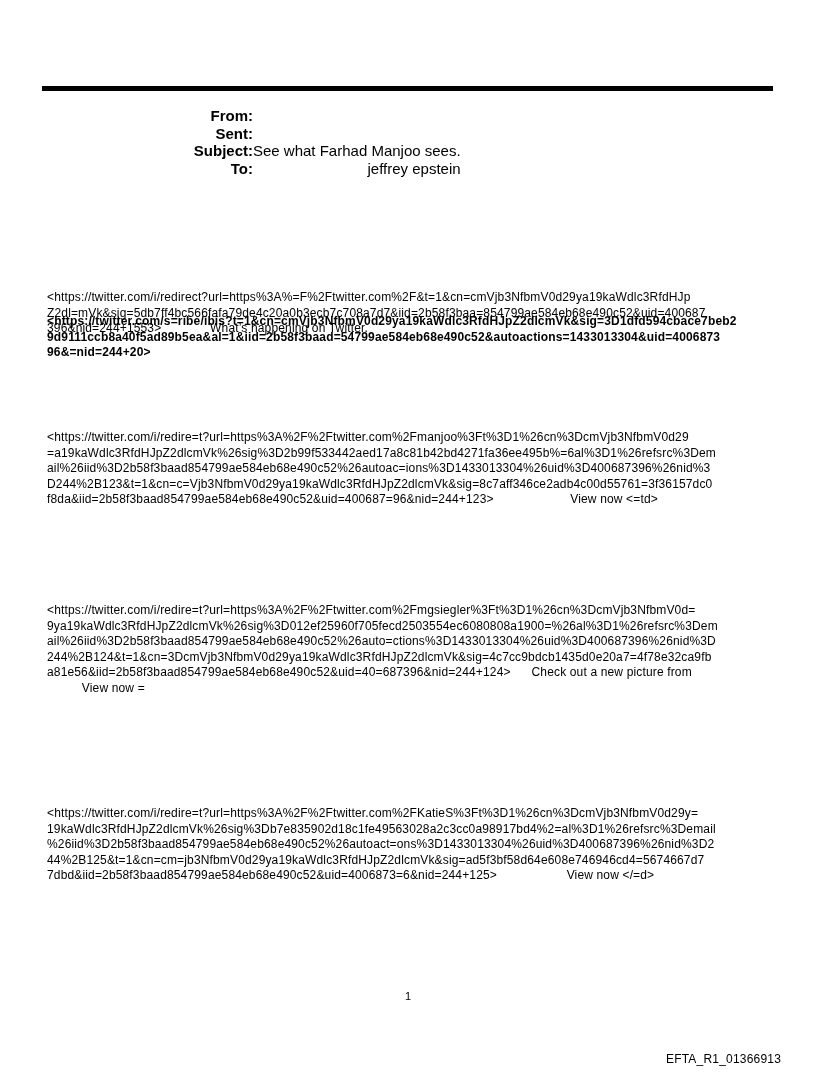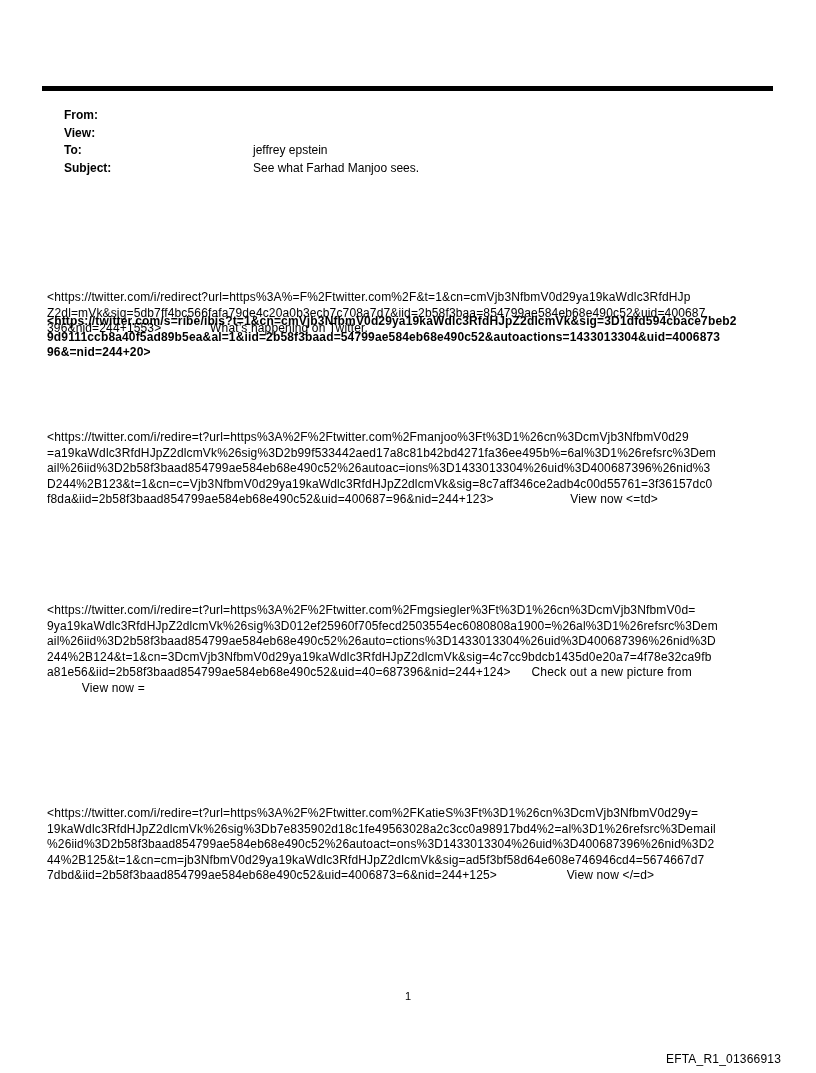--- a/index.html
+++ b/index.html
@@ -21,22 +21,23 @@
     left: 42px;
     top: 86px;
     width: 731px;
     height: 5px;
     background: #000000;
   }
   .header {
     position: absolute;
     left: 64px;
     top: 107px;
-    font-size: 12px;
+    font-size: 15px;
     line-height: 17.5px;
+    text-align: right;
   }
   .header-row {
     display: flex;
   }
   .header-label {
     width: 189px;
     font-weight: bold;
     flex: 0 0 auto;
   }
   .header-value {
@@ -79,29 +80,29 @@
 
 <div class="page">
 
   <div class="top-rule"></div>
 
   <div class="header">
     <div class="header-row">
       <span class="header-label">From:</span>
     </div>
     <div class="header-row">
-      <span class="header-label">View:</span>
+      <span class="header-label">Sent:</span>
+    </div>
+    <div class="header-row">
+      <span class="header-label">Subject:</span>
+      <span class="header-value">See what Farhad Manjoo sees.</span>
     </div>
     <div class="header-row">
       <span class="header-label">To:</span>
       <span class="header-value">jeffrey epstein</span>
-    </div>
-    <div class="header-row">
-      <span class="header-label">Subject:</span>
-      <span class="header-value">See what Farhad Manjoo sees.</span>
     </div>
   </div>
 
   <div class="para p1">&lt;https://twitter.com/i/redirect?url=https%3A%=F%2Ftwitter.com%2F&amp;t=1&amp;cn=cmVjb3NfbmV0d29ya19kaWdlc3RfdHJp
 Z2dl=mVk&amp;sig=5db7ff4bc566fafa79de4c20a0b3ecb7c708a7d7&amp;iid=2b58f3baa=854799ae584eb68e490c52&amp;uid=400687
 396&amp;nid=244+1553&gt;              What’s happening on Twitter.</div>
   <div class="para p2">&lt;https://twitter.com/s=ribe/ibis?t=1&amp;cn=cmVjb3NfbmV0d29ya19kaWdlc3RfdHJpZ2dlcmVk&amp;sig=3D1dfd594cbace7beb2
 9d9111ccb8a40f5ad89b5ea&amp;al=1&amp;iid=2b58f3baad=54799ae584eb68e490c52&amp;autoactions=1433013304&amp;uid=4006873
 96&amp;=nid=244+20&gt;</div>
   <div class="para p3">&lt;https://twitter.com/i/redire=t?url=https%3A%2F%2Ftwitter.com%2Fmanjoo%3Ft%3D1%26cn%3DcmVjb3NfbmV0d29

